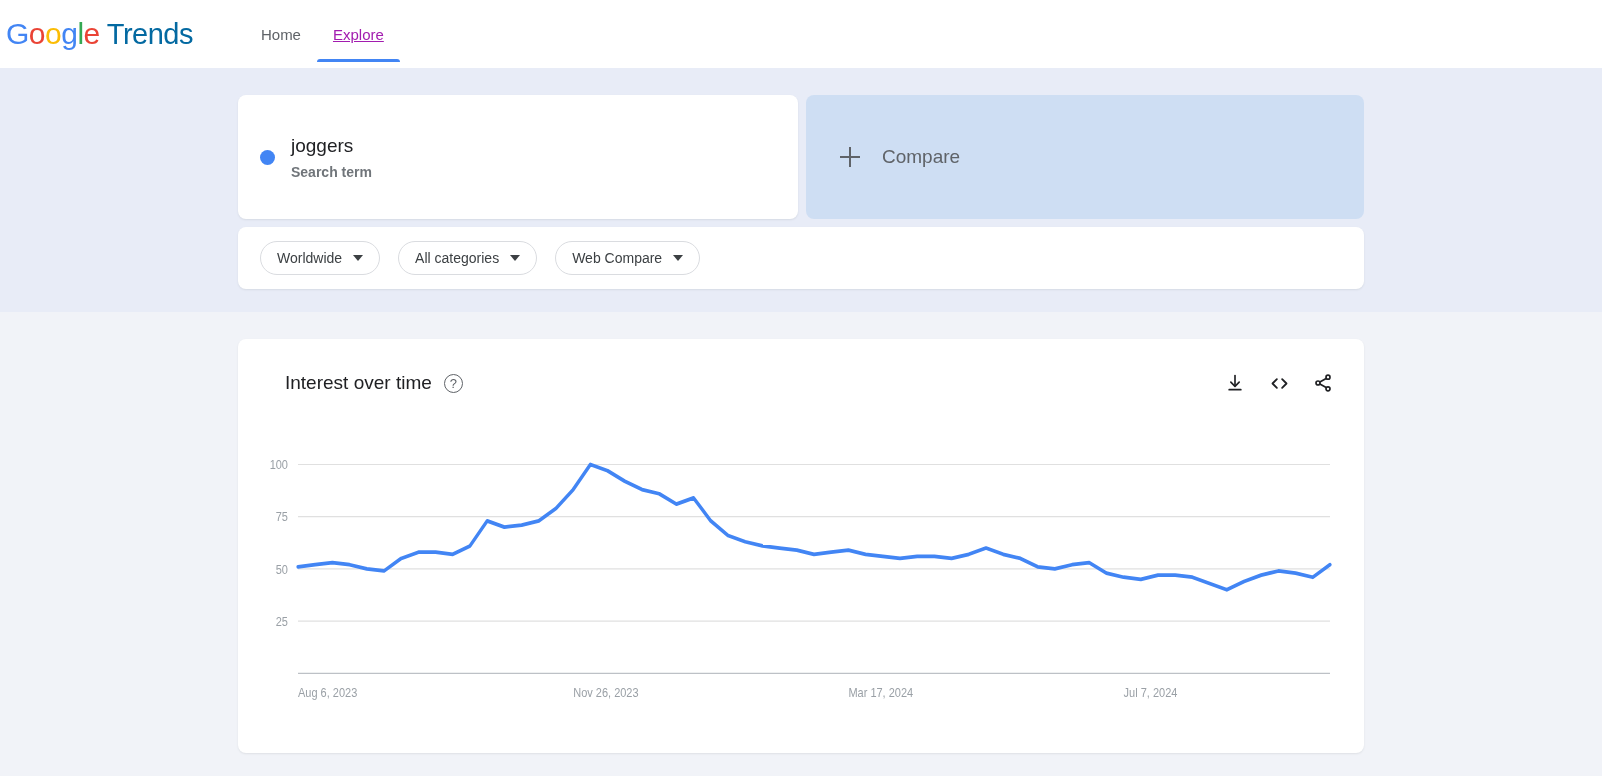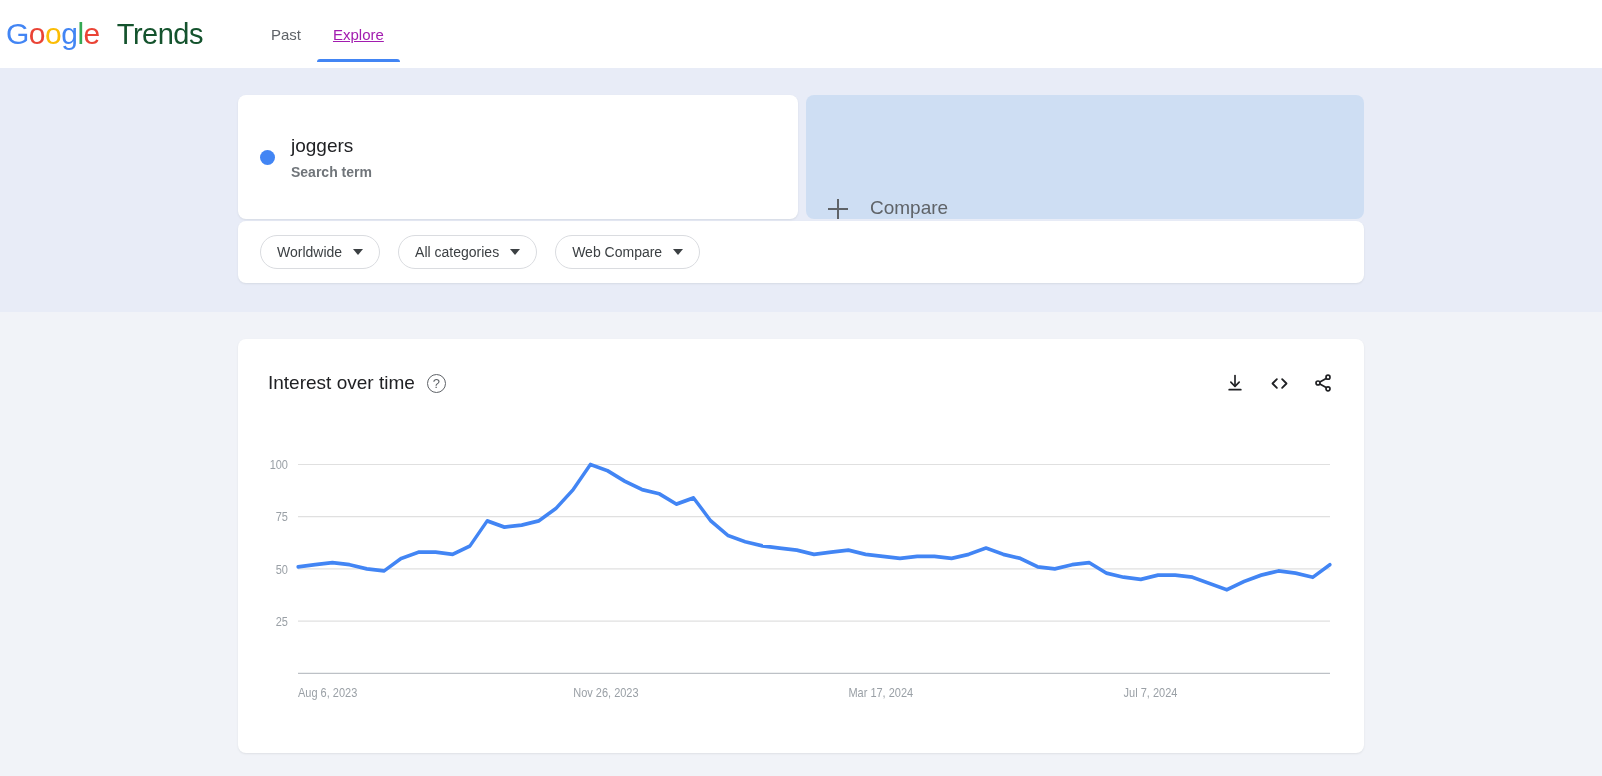--- a/index.html
+++ b/index.html
@@ -32,23 +32,23 @@
     padding-left: 2px;
   }
   .logo .g-word { font-weight: 400; }
   .logo .l1 { color: #4285F4; }
   .logo .l2 { color: #EA4335; }
   .logo .l3 { color: #FBBC05; }
   .logo .l4 { color: #4285F4; }
   .logo .l5 { color: #34A853; }
   .logo .l6 { color: #EA4335; }
   .logo .trends {
-    color: #14532d;
+    color: #0369a1;
     font-size: 29px;
-    margin-left: 17px;
+    margin-left: 7px;
     font-weight: 400;
   }
   .nav { display: flex; align-items: center; height: 56px; }
   .nav-item {
     font-size: 15px;
     color: #5f6368;
     height: 56px;
     display: flex;
     align-items: center;
     padding: 0 16px;
@@ -105,41 +105,41 @@
     color: #70757a;
     margin-top: 5px;
     line-height: 18px;
     font-weight: bold;
   }
   .compare-card {
     flex: 1;
     background: #cedef3;
     border-radius: 8px;
     display: flex;
-    align-items: flex-end;
-    padding-left: 22px;
+    align-items: center;
+    padding-left: 34px;
     cursor: pointer;
   }
   .plus-icon {
     width: 20px; height: 20px;
     position: relative;
     margin-right: 22px;
     flex: none;
   }
   .plus-icon::before, .plus-icon::after {
     content: "";
     position: absolute;
     background: #5f6368;
   }
   .plus-icon::before { left: 0; top: 9px; width: 20px; height: 2px; }
   .plus-icon::after { top: 0; left: 9px; height: 20px; width: 2px; }
   .compare-label { font-size: 19px; color: #5f6368; }
 
   .filter-card {
-    margin-top: 2px;
+    margin-top: 8px;
     height: 62px;
     background: #ffffff;
     border-radius: 8px;
     display: flex;
     align-items: center;
     padding-left: 22px;
     gap: 18px;
     box-shadow: 0 1px 2px rgba(60,64,67,0.10);
   }
   .chip {
@@ -166,21 +166,21 @@
   
   .results { padding-top: 27px; }
   .chart-card {
     width: 1126px;
     margin: 0 auto;
     background: #ffffff;
     border-radius: 8px;
     height: 414px;
     box-shadow: 0 1px 2px rgba(60,64,67,0.10);
     position: relative;
-    padding: 30px 30px 0 30px;
+    padding: 30px 30px 0 47px;
   }
   .chart-head {
     display: flex;
     align-items: center;
     justify-content: space-between;
     height: 28px;
   }
   .chart-title-wrap { display: flex; align-items: center; }
   .chart-title {
     font-size: 19px;
@@ -235,21 +235,21 @@
 </style>
 </head>
 <body>
 
 <div class="header">
   <div class="logo">
     <span class="g-word"><span class="l1">G</span><span class="l2">o</span><span class="l3">o</span><span class="l4">g</span><span class="l5">l</span><span class="l6">e</span></span>
     <span class="trends">Trends</span>
   </div>
   <div class="nav">
-    <div class="nav-item">Past</div>
+    <div class="nav-item">Home</div>
     <div class="nav-item active">Explore</div>
   </div>
 </div>
 
 <div class="search-band">
   <div class="band-inner">
 
     <div class="term-row">
       <div class="term-card">
         <div class="term-dot"></div>

